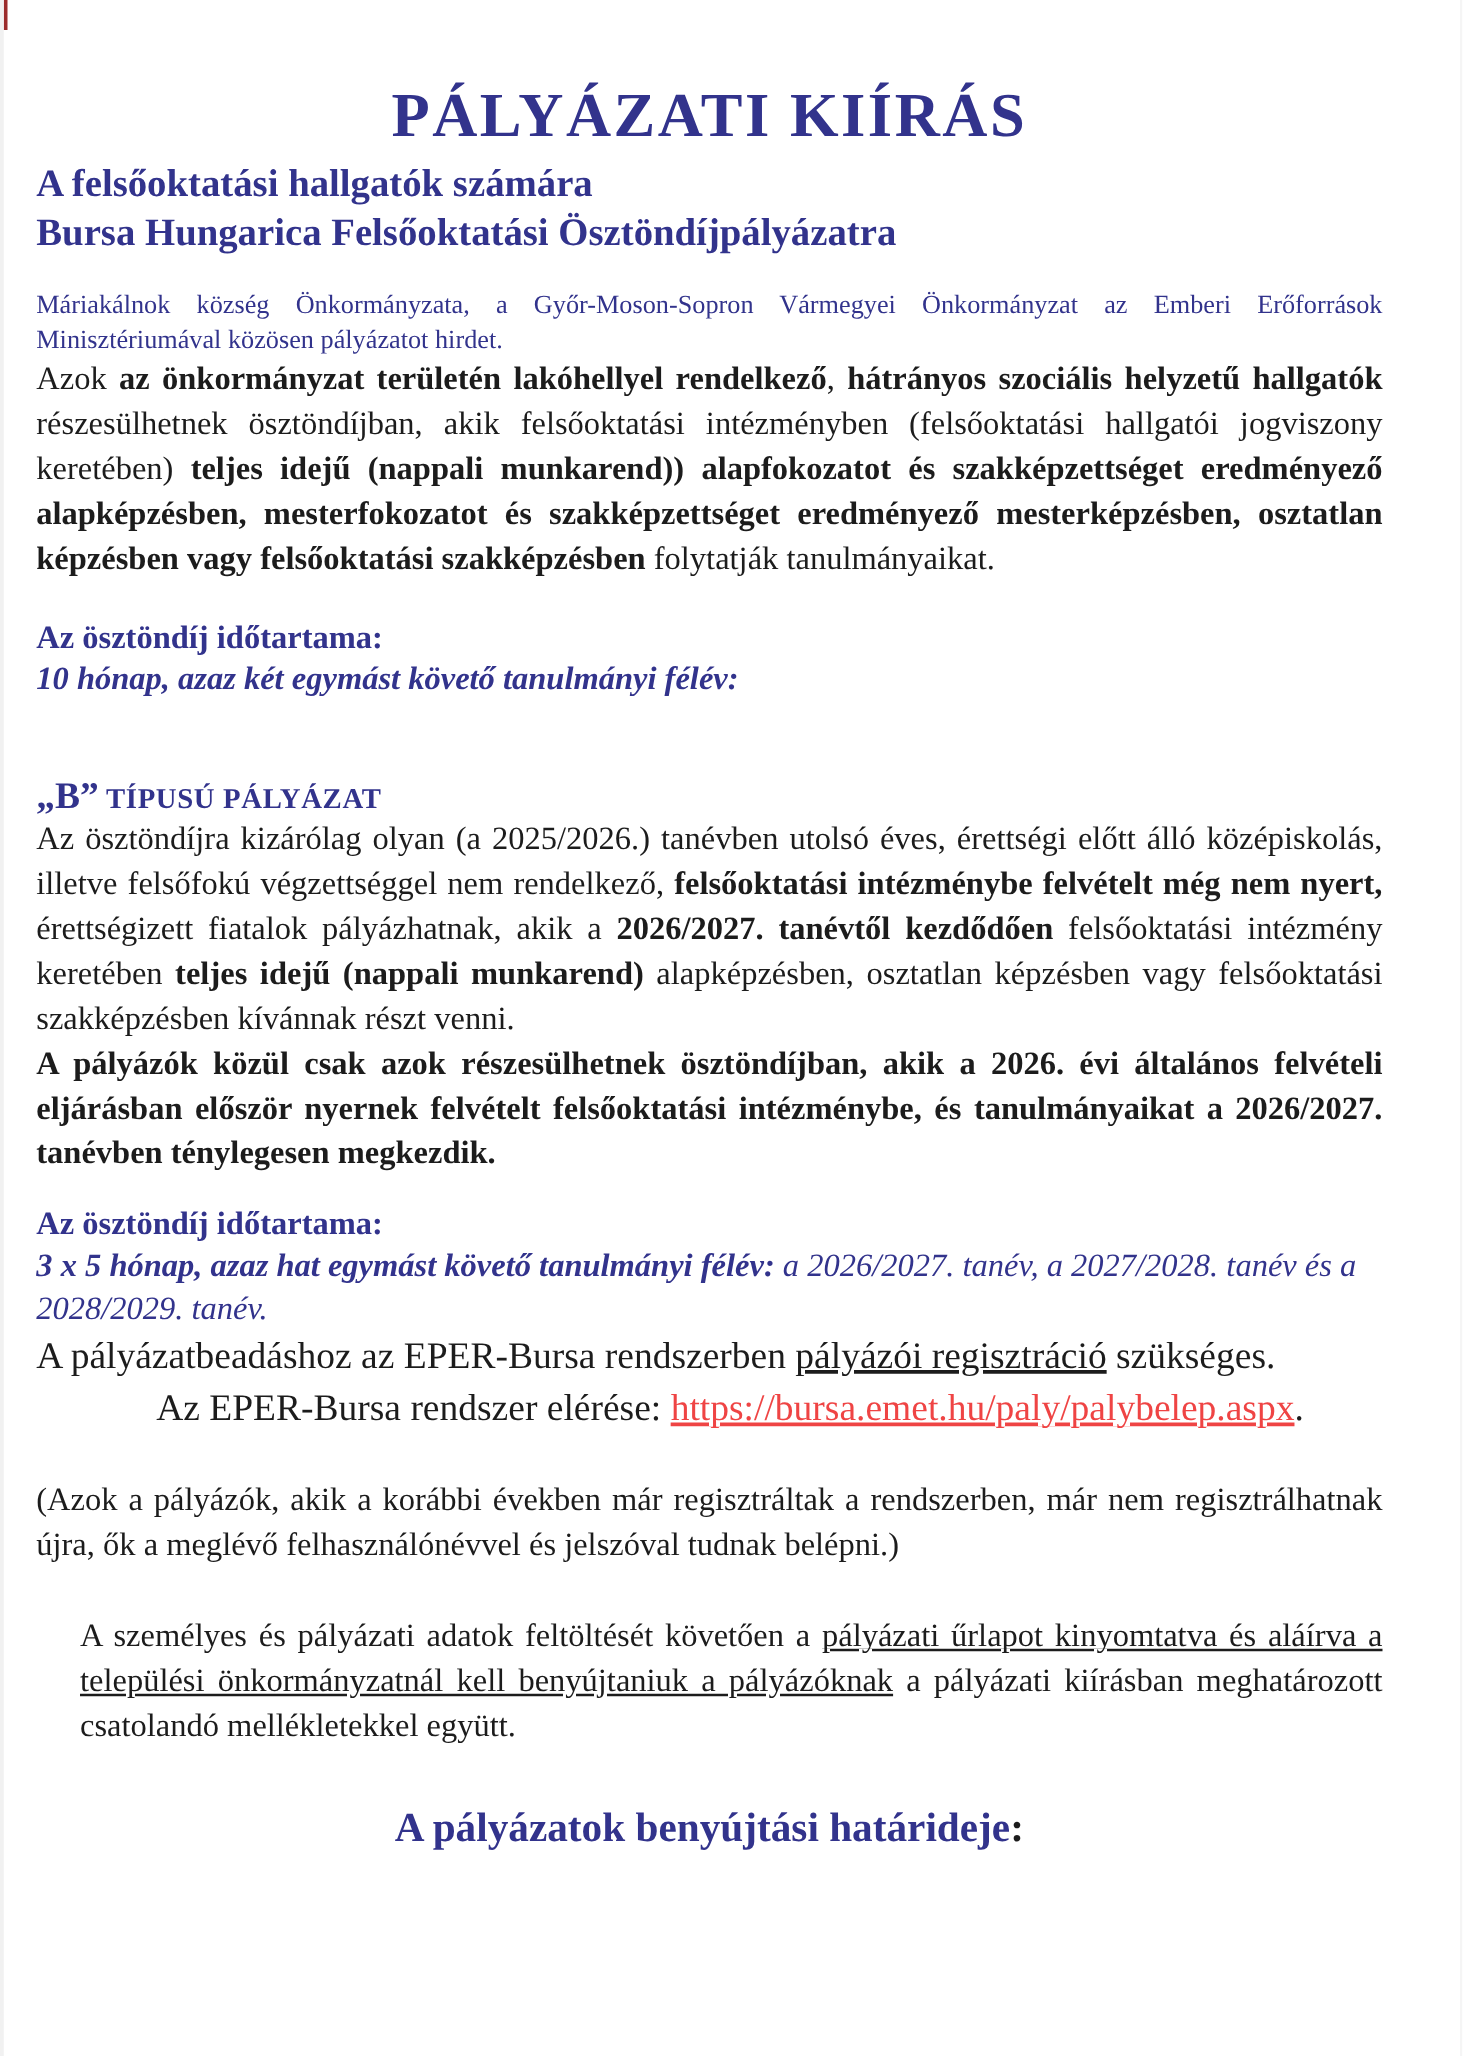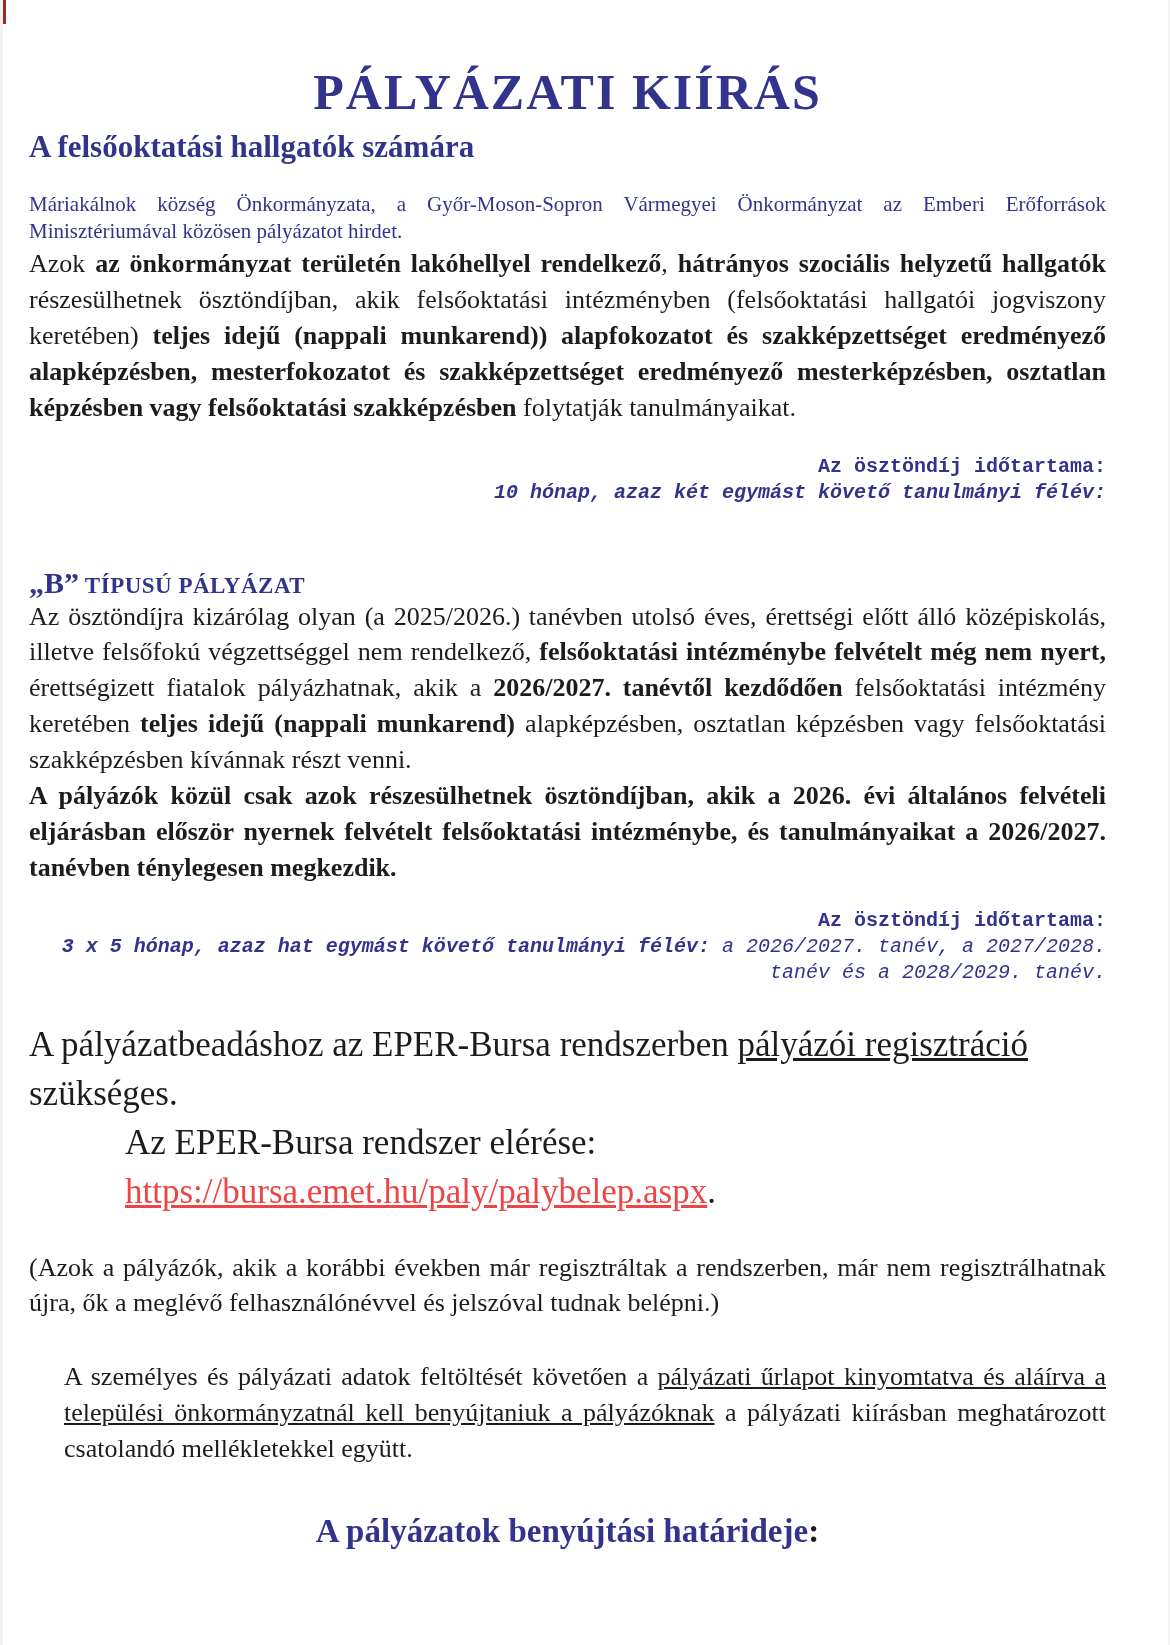--- a/index.html
+++ b/index.html
@@ -35,38 +35,39 @@
   }
   .intro{
     margin-top:26px;font-size:21px;line-height:1.32;text-align:justify;
   }
   .sec-heading{margin-top:34px;font-weight:bold;line-height:1.1;}
   .sec-heading .big{font-size:30px;}
   .sec-heading .small{font-size:23px;letter-spacing:0.5px;}
   .para{
     font-size:26px;line-height:1.38;text-align:justify;
   }
-  .duration{margin-top:28px;font-size:20px;line-height:1.3;text-align:right;font-family:Liberation Mono, monospace;}
+  .duration{margin-top:28px;font-size:26px;line-height:1.3;text-align:left;}
   .duration .head{font-weight:bold;}
   .gap-b{margin-top:60px;}
-  .reg-block{margin-top:34px;font-size:35px;line-height:1.4;}
+  .reg-block{font-size:30px;line-height:1.4;}
   .reg-indent{padding-left:96px;}
   .note{margin-top:34px;}
   .submission{margin-top:38px;margin-left:35px;}
   .deadline{margin-top:44px;text-align:center;line-height:1.25;}
   .deadline .head{font-size:33px;font-weight:bold;}
 </style>
 </head>
 <body>
 
 <div class="page">
   <div class="corner-mark"></div>
 
   <div class="title navy">PÁLYÁZATI KIÍRÁS</div>
   <div class="subtitle navy">A felsőoktatási hallgatók számára</div>
+  <div class="subtitle navy" style="margin-top:2px;">Bursa Hungarica Felsőoktatási Ösztöndíjpályázatra</div>
 
   <div class="intro navy">Máriakálnok község Önkormányzata, a Győr-Moson-Sopron Vármegyei Önkormányzat az Emberi Erőforrások Minisztériumával közösen pályázatot hirdet.</div>
 
 
   <div class="para"><span>Azok </span><span class="b">az önkormányzat területén lakóhellyel rendelkező</span><span>, </span><span class="b">hátrányos szociális helyzetű hallgatók</span><span> részesülhetnek ösztöndíjban, akik felsőoktatási intézményben (felsőoktatási hallgatói jogviszony keretében) </span><span class="b">teljes idejű (nappali munkarend)) alapfokozatot és szakképzettséget eredményező alapképzésben, mesterfokozatot és szakképzettséget eredményező mesterképzésben, osztatlan képzésben vagy felsőoktatási szakképzésben</span><span> folytatják tanulmányaikat.</span></div>
 
   <div class="duration navy">
     <div class="head">Az ösztöndíj időtartama:</div>
     <div class="b i">10 hónap, azaz két egymást követő tanulmányi félév:</div>
   </div>

